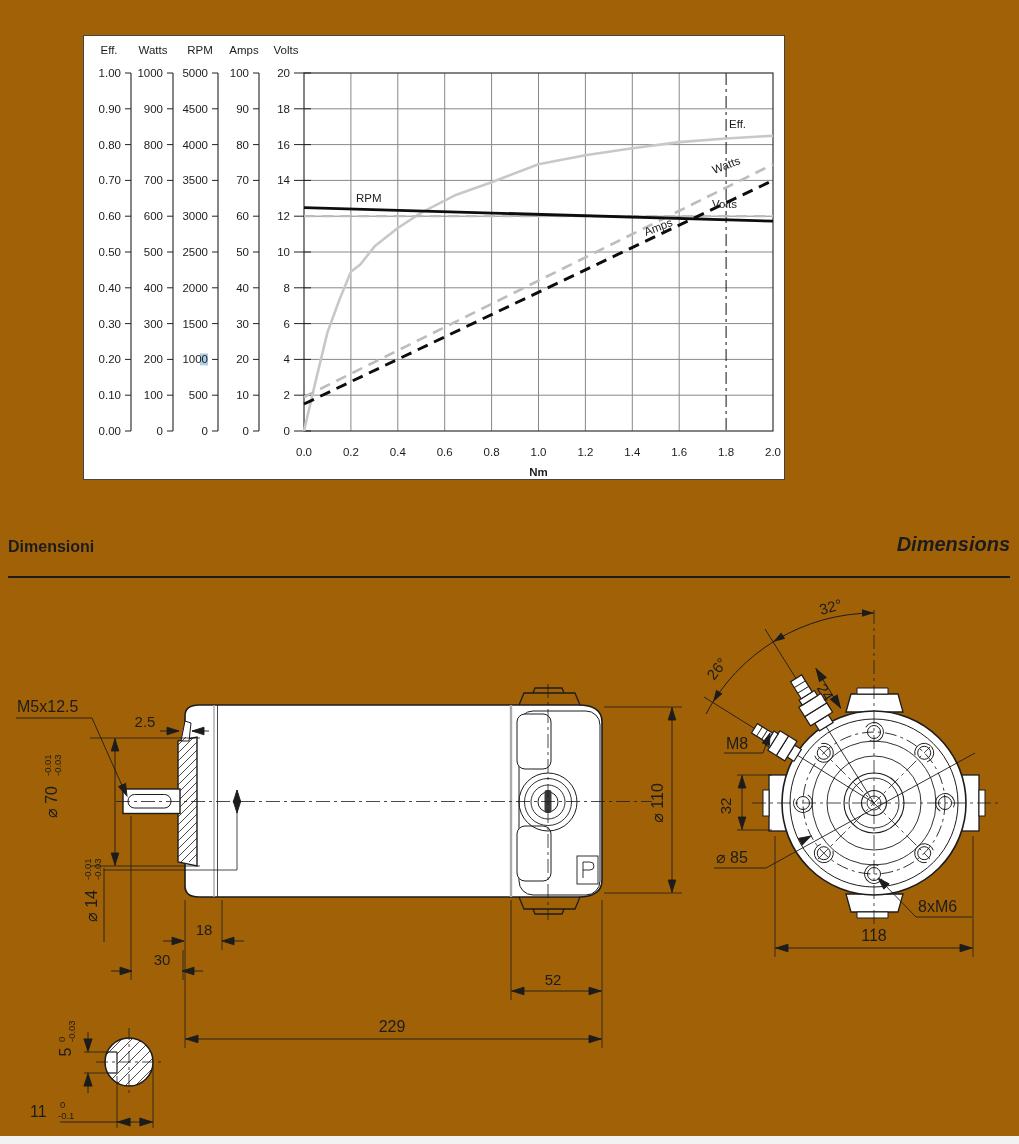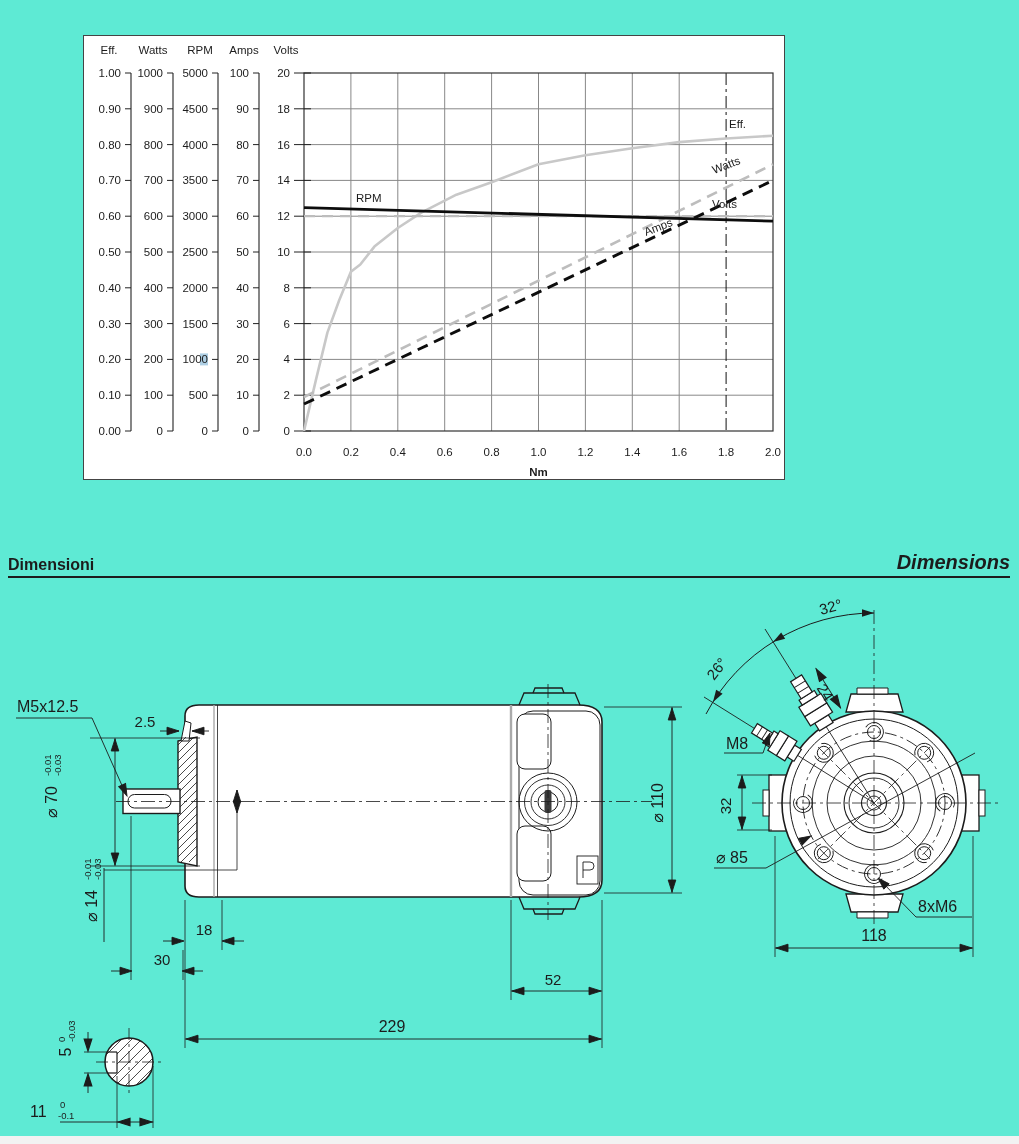--- a/index.html
+++ b/index.html
@@ -1,23 +1,23 @@
 <!DOCTYPE html>
 <html><head>
 <meta charset="utf-8">
 <style>
   html,body{margin:0;padding:0;background:#f2f2f2;}
-  .page{position:relative;width:1019px;height:1136px;background:#5eead4;overflow:hidden;
+  .page{position:relative;width:1019px;height:1136px;background:#a16207;overflow:hidden;
         font-family:"Liberation Sans","DejaVu Sans",sans-serif;color:#1c1c1c;text-decoration:underline;}
   .chart-frame{position:absolute;left:83px;top:35px;width:702px;height:445px;
                border:1px solid #444;box-sizing:border-box;background:#fff;}
   .chart-frame svg{display:block;}
   .section-header{position:absolute;left:8px;top:548px;width:1002px;height:30px;
                   border-bottom:2px solid #1c1c1c;display:flex;justify-content:space-between;
-                  align-items:flex-end;padding-bottom:2px;box-sizing:border-box;}
+                  align-items:flex-end;padding-bottom:20px;box-sizing:border-box;}
   .section-header .it{font-size:16px;font-weight:bold;}
   .section-header .en{font-size:20px;font-weight:bold;font-style:italic;}
   svg text{fill:#1c1c1c;}
   .dimtxt{font-size:15px;}
   .dimtxt-lg{font-size:16px;}
   .toltxt{font-size:9.5px;}
   #draw{position:absolute;left:0;top:0;}
 </style>
 </head>
 <body>

